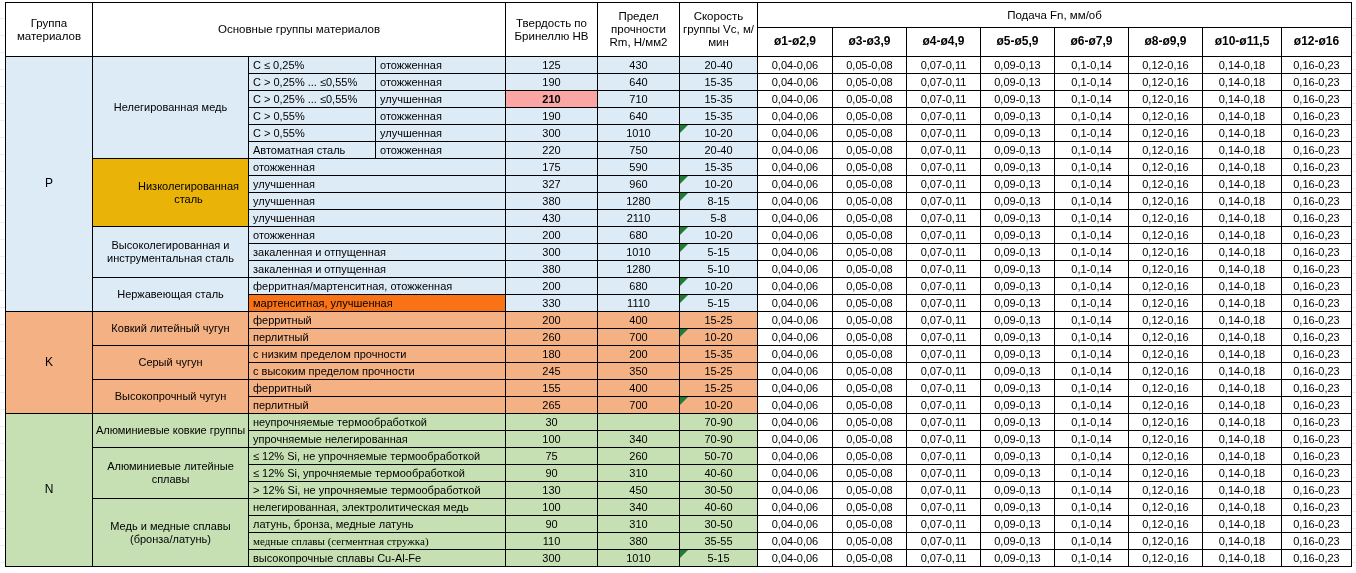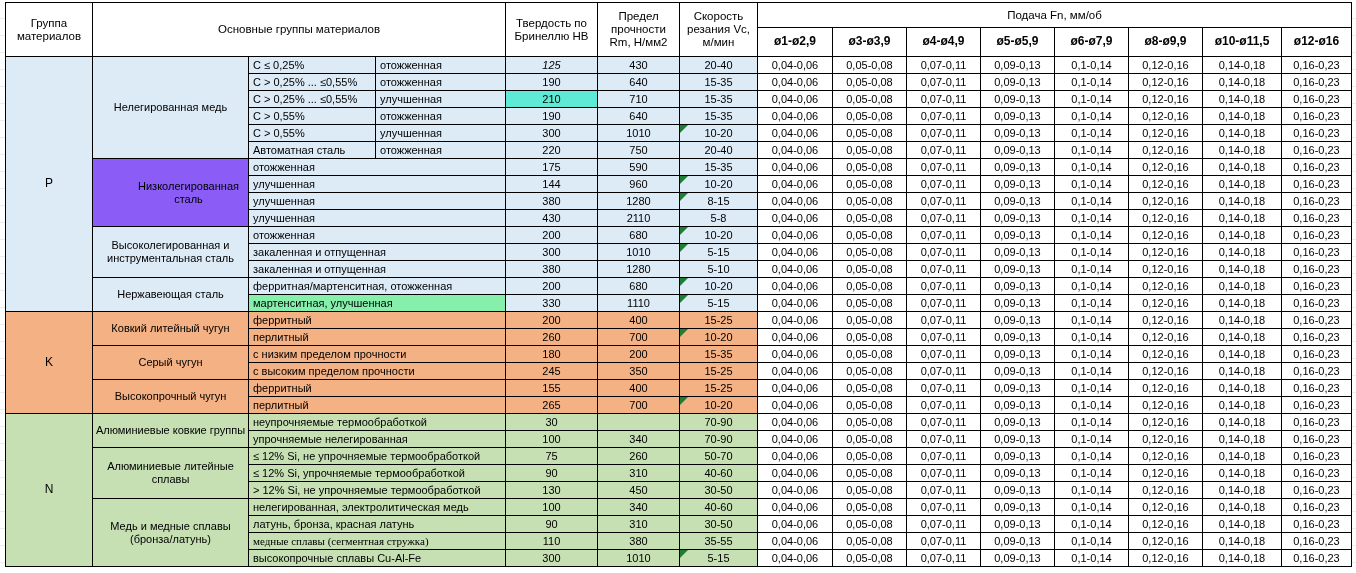--- a/index.html
+++ b/index.html
@@ -63,41 +63,41 @@
         <col style="width:74px">
         <col style="width:79px">
         <col style="width:70px">
     </colgroup>
     <thead>
       <tr class="top">
         <th rowspan="2">Группа материалов</th>
         <th rowspan="2" colspan="3">Основные группы материалов</th>
         <th rowspan="2">Твердость по Бринеллю HB</th>
         <th rowspan="2">Предел прочности Rm, Н/мм2</th>
-        <th rowspan="2">Скорость резания Vc, м/мин</th>
+        <th rowspan="2">Скорость группы Vc, м/мин</th>
         <th colspan="8">Подача Fn, мм/об</th>
       </tr>
       <tr class="dia">
         <th>ø1-ø2,9</th>
         <th>ø3-ø3,9</th>
         <th>ø4-ø4,9</th>
         <th>ø5-ø5,9</th>
         <th>ø6-ø7,9</th>
         <th>ø8-ø9,9</th>
         <th>ø10-ø11,5</th>
         <th>ø12-ø16</th>
       </tr>
     </thead>
     <tbody>
         <tr>
           <td class="sec" rowspan="15" style="background-color: rgb(221, 235, 247);">P</td>
           <td class="grp" rowspan="6" style="background-color: rgb(221, 235, 247);">Нелегированная медь</td>
           <td class="l" style="background-color: rgb(221, 235, 247);">C ≤ 0,25%</td>
           <td class="l" style="background-color: rgb(221, 235, 247);">отожженная</td>
-          <td class="c" style="background-color: rgb(221, 235, 247); font-style: italic;">125</td>
+          <td class="c" style="background-color: rgb(221, 235, 247);">125</td>
           <td class="c" style="background-color: rgb(221, 235, 247);">430</td>
           <td class="c vc" style="background-color: rgb(221, 235, 247);">20-40</td>
           <td class="c" style="background-color: rgb(255, 255, 255);">0,04-0,06</td>
           <td class="c" style="background-color: rgb(255, 255, 255);">0,05-0,08</td>
           <td class="c" style="background-color: rgb(255, 255, 255);">0,07-0,11</td>
           <td class="c" style="background-color: rgb(255, 255, 255);">0,09-0,13</td>
           <td class="c" style="background-color: rgb(255, 255, 255);">0,1-0,14</td>
           <td class="c" style="background-color: rgb(255, 255, 255);">0,12-0,16</td>
           <td class="c" style="background-color: rgb(255, 255, 255);">0,14-0,18</td>
           <td class="c" style="background-color: rgb(255, 255, 255);">0,16-0,23</td>
@@ -113,21 +113,21 @@
           <td class="c" style="background-color: rgb(255, 255, 255);">0,07-0,11</td>
           <td class="c" style="background-color: rgb(255, 255, 255);">0,09-0,13</td>
           <td class="c" style="background-color: rgb(255, 255, 255);">0,1-0,14</td>
           <td class="c" style="background-color: rgb(255, 255, 255);">0,12-0,16</td>
           <td class="c" style="background-color: rgb(255, 255, 255);">0,14-0,18</td>
           <td class="c" style="background-color: rgb(255, 255, 255);">0,16-0,23</td>
         </tr>
         <tr>
           <td class="l" style="background-color: rgb(221, 235, 247);">C &gt; 0,25% ... ≤0,55%</td>
           <td class="l" style="background-color: rgb(221, 235, 247);">улучшенная</td>
-          <td class="c" style="background-color: #5eead4;">210</td>
+          <td class="c" style="background-color: #fca5a5; font-weight: bold;">210</td>
           <td class="c" style="background-color: rgb(221, 235, 247);">710</td>
           <td class="c vc" style="background-color: rgb(221, 235, 247);">15-35</td>
           <td class="c" style="background-color: rgb(255, 255, 255);">0,04-0,06</td>
           <td class="c" style="background-color: rgb(255, 255, 255);">0,05-0,08</td>
           <td class="c" style="background-color: rgb(255, 255, 255);">0,07-0,11</td>
           <td class="c" style="background-color: rgb(255, 255, 255);">0,09-0,13</td>
           <td class="c" style="background-color: rgb(255, 255, 255);">0,1-0,14</td>
           <td class="c" style="background-color: rgb(255, 255, 255);">0,12-0,16</td>
           <td class="c" style="background-color: rgb(255, 255, 255);">0,14-0,18</td>
           <td class="c" style="background-color: rgb(255, 255, 255);">0,16-0,23</td>
@@ -171,37 +171,37 @@
           <td class="c" style="background-color: rgb(255, 255, 255);">0,04-0,06</td>
           <td class="c" style="background-color: rgb(255, 255, 255);">0,05-0,08</td>
           <td class="c" style="background-color: rgb(255, 255, 255);">0,07-0,11</td>
           <td class="c" style="background-color: rgb(255, 255, 255);">0,09-0,13</td>
           <td class="c" style="background-color: rgb(255, 255, 255);">0,1-0,14</td>
           <td class="c" style="background-color: rgb(255, 255, 255);">0,12-0,16</td>
           <td class="c" style="background-color: rgb(255, 255, 255);">0,14-0,18</td>
           <td class="c" style="background-color: rgb(255, 255, 255);">0,16-0,23</td>
         </tr>
         <tr>
-          <td class="grp" rowspan="4" style="background-color: #8b5cf6; padding-left: 38px;">Низколегированная сталь</td>
+          <td class="grp" rowspan="4" style="background-color: #eab308; padding-left: 38px;">Низколегированная сталь</td>
           <td class="l" colspan="2" style="background-color: rgb(221, 235, 247);">отожженная</td>
           <td class="c" style="background-color: rgb(221, 235, 247);">175</td>
           <td class="c" style="background-color: rgb(221, 235, 247);">590</td>
           <td class="c vc" style="background-color: rgb(221, 235, 247);">15-35</td>
           <td class="c" style="background-color: rgb(255, 255, 255);">0,04-0,06</td>
           <td class="c" style="background-color: rgb(255, 255, 255);">0,05-0,08</td>
           <td class="c" style="background-color: rgb(255, 255, 255);">0,07-0,11</td>
           <td class="c" style="background-color: rgb(255, 255, 255);">0,09-0,13</td>
           <td class="c" style="background-color: rgb(255, 255, 255);">0,1-0,14</td>
           <td class="c" style="background-color: rgb(255, 255, 255);">0,12-0,16</td>
           <td class="c" style="background-color: rgb(255, 255, 255);">0,14-0,18</td>
           <td class="c" style="background-color: rgb(255, 255, 255);">0,16-0,23</td>
         </tr>
         <tr>
           <td class="l" colspan="2" style="background-color: rgb(221, 235, 247);">улучшенная</td>
-          <td class="c" style="background-color: rgb(221, 235, 247);">144</td>
+          <td class="c" style="background-color: rgb(221, 235, 247);">327</td>
           <td class="c" style="background-color: rgb(221, 235, 247);">960</td>
           <td class="c vc note" style="background-color: rgb(221, 235, 247);">10-20</td>
           <td class="c" style="background-color: rgb(255, 255, 255);">0,04-0,06</td>
           <td class="c" style="background-color: rgb(255, 255, 255);">0,05-0,08</td>
           <td class="c" style="background-color: rgb(255, 255, 255);">0,07-0,11</td>
           <td class="c" style="background-color: rgb(255, 255, 255);">0,09-0,13</td>
           <td class="c" style="background-color: rgb(255, 255, 255);">0,1-0,14</td>
           <td class="c" style="background-color: rgb(255, 255, 255);">0,12-0,16</td>
           <td class="c" style="background-color: rgb(255, 255, 255);">0,14-0,18</td>
           <td class="c" style="background-color: rgb(255, 255, 255);">0,16-0,23</td>
@@ -286,21 +286,21 @@
           <td class="c" style="background-color: rgb(255, 255, 255);">0,04-0,06</td>
           <td class="c" style="background-color: rgb(255, 255, 255);">0,05-0,08</td>
           <td class="c" style="background-color: rgb(255, 255, 255);">0,07-0,11</td>
           <td class="c" style="background-color: rgb(255, 255, 255);">0,09-0,13</td>
           <td class="c" style="background-color: rgb(255, 255, 255);">0,1-0,14</td>
           <td class="c" style="background-color: rgb(255, 255, 255);">0,12-0,16</td>
           <td class="c" style="background-color: rgb(255, 255, 255);">0,14-0,18</td>
           <td class="c" style="background-color: rgb(255, 255, 255);">0,16-0,23</td>
         </tr>
         <tr>
-          <td class="l" colspan="2" style="background-color: #86efac; margin-left: 25px;">мартенситная, улучшенная</td>
+          <td class="l" colspan="2" style="background-color: #f97316; margin-left: 25px;">мартенситная, улучшенная</td>
           <td class="c" style="background-color: rgb(221, 235, 247);">330</td>
           <td class="c" style="background-color: rgb(221, 235, 247);">1110</td>
           <td class="c vc note" style="background-color: rgb(221, 235, 247);">5-15</td>
           <td class="c" style="background-color: rgb(255, 255, 255);">0,04-0,06</td>
           <td class="c" style="background-color: rgb(255, 255, 255);">0,05-0,08</td>
           <td class="c" style="background-color: rgb(255, 255, 255);">0,07-0,11</td>
           <td class="c" style="background-color: rgb(255, 255, 255);">0,09-0,13</td>
           <td class="c" style="background-color: rgb(255, 255, 255);">0,1-0,14</td>
           <td class="c" style="background-color: rgb(255, 255, 255);">0,12-0,16</td>
           <td class="c" style="background-color: rgb(255, 255, 255);">0,14-0,18</td>
@@ -476,21 +476,21 @@
           <td class="c" style="background-color: rgb(255, 255, 255);">0,04-0,06</td>
           <td class="c" style="background-color: rgb(255, 255, 255);">0,05-0,08</td>
           <td class="c" style="background-color: rgb(255, 255, 255);">0,07-0,11</td>
           <td class="c" style="background-color: rgb(255, 255, 255);">0,09-0,13</td>
           <td class="c" style="background-color: rgb(255, 255, 255);">0,1-0,14</td>
           <td class="c" style="background-color: rgb(255, 255, 255);">0,12-0,16</td>
           <td class="c" style="background-color: rgb(255, 255, 255);">0,14-0,18</td>
           <td class="c" style="background-color: rgb(255, 255, 255);">0,16-0,23</td>
         </tr>
         <tr>
-          <td class="l" colspan="2" style="background-color: rgb(198, 224, 180);">латунь, бронза, красная латунь</td>
+          <td class="l" colspan="2" style="background-color: rgb(198, 224, 180);">латунь, бронза, медные латунь</td>
           <td class="c" style="background-color: rgb(198, 224, 180);">90</td>
           <td class="c" style="background-color: rgb(198, 224, 180);">310</td>
           <td class="c vc" style="background-color: rgb(198, 224, 180);">30-50</td>
           <td class="c" style="background-color: rgb(255, 255, 255);">0,04-0,06</td>
           <td class="c" style="background-color: rgb(255, 255, 255);">0,05-0,08</td>
           <td class="c" style="background-color: rgb(255, 255, 255);">0,07-0,11</td>
           <td class="c" style="background-color: rgb(255, 255, 255);">0,09-0,13</td>
           <td class="c" style="background-color: rgb(255, 255, 255);">0,1-0,14</td>
           <td class="c" style="background-color: rgb(255, 255, 255);">0,12-0,16</td>
           <td class="c" style="background-color: rgb(255, 255, 255);">0,14-0,18</td>

